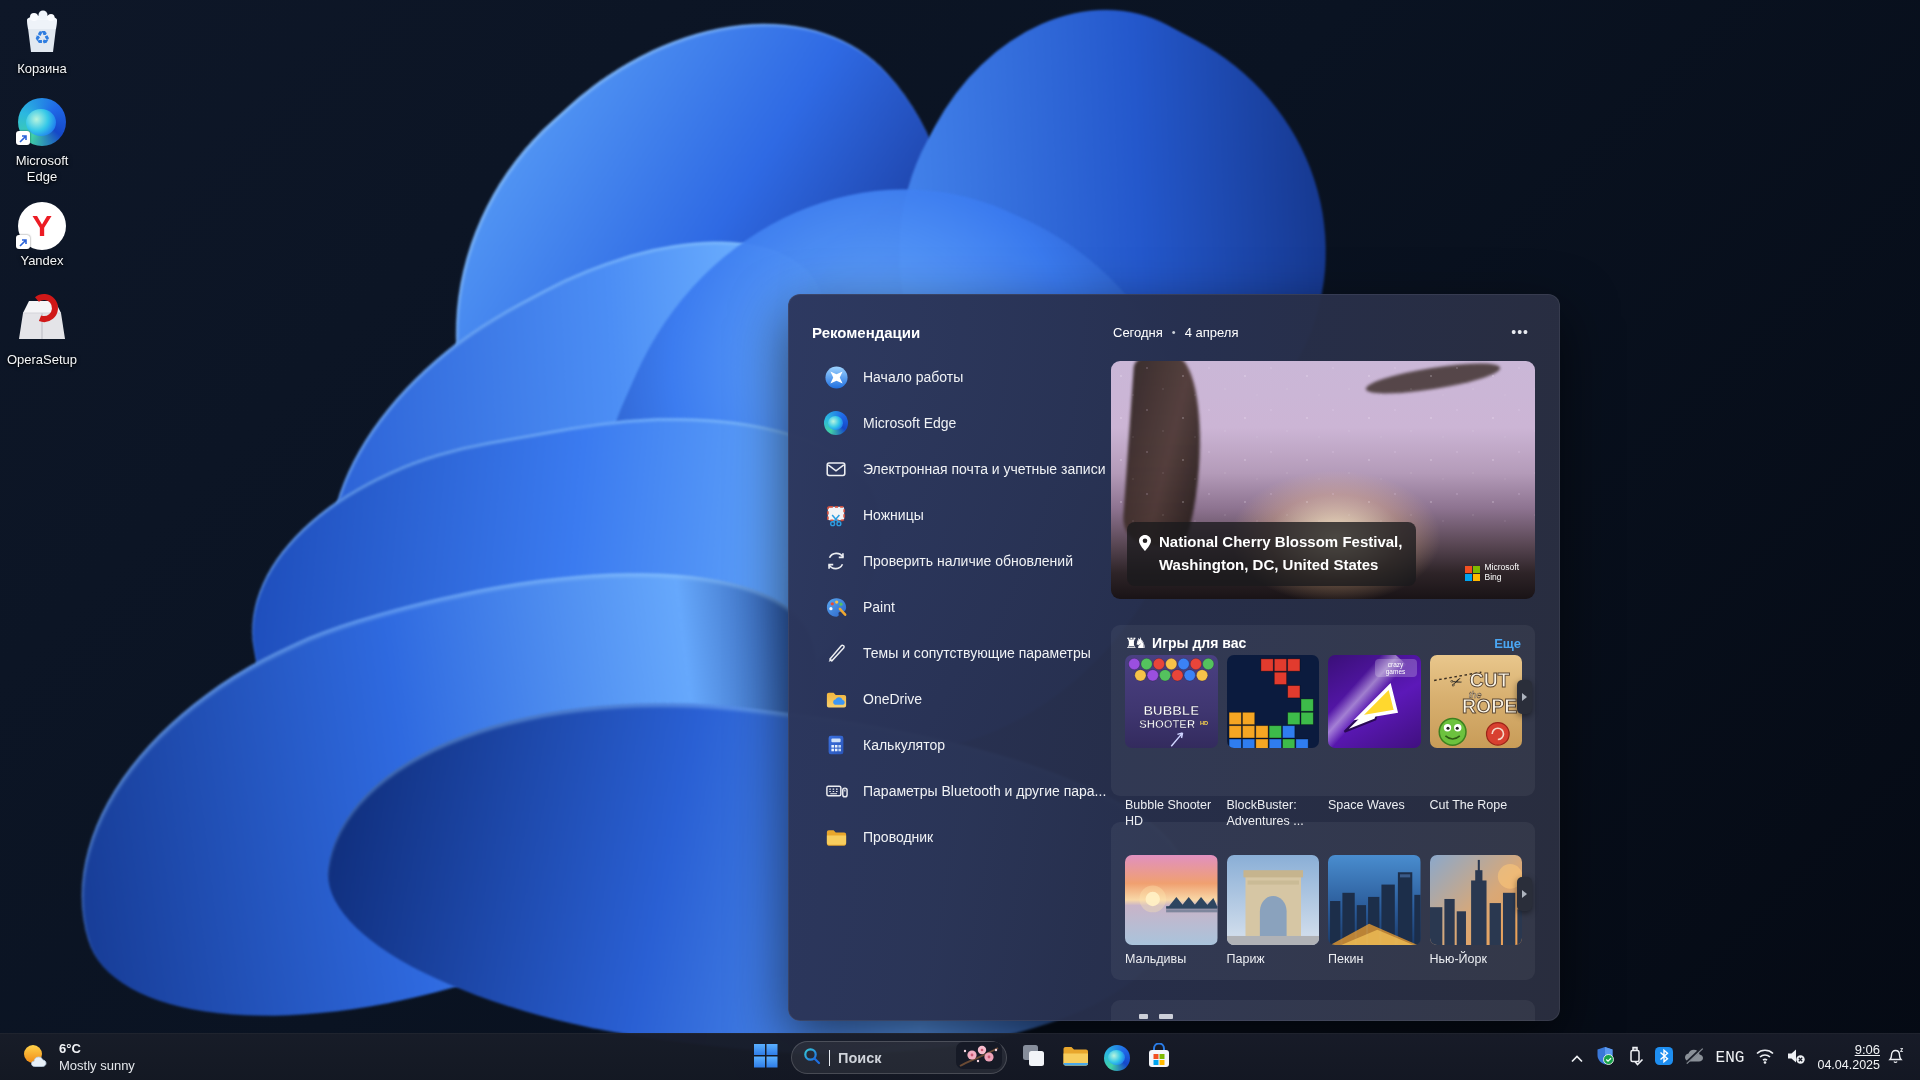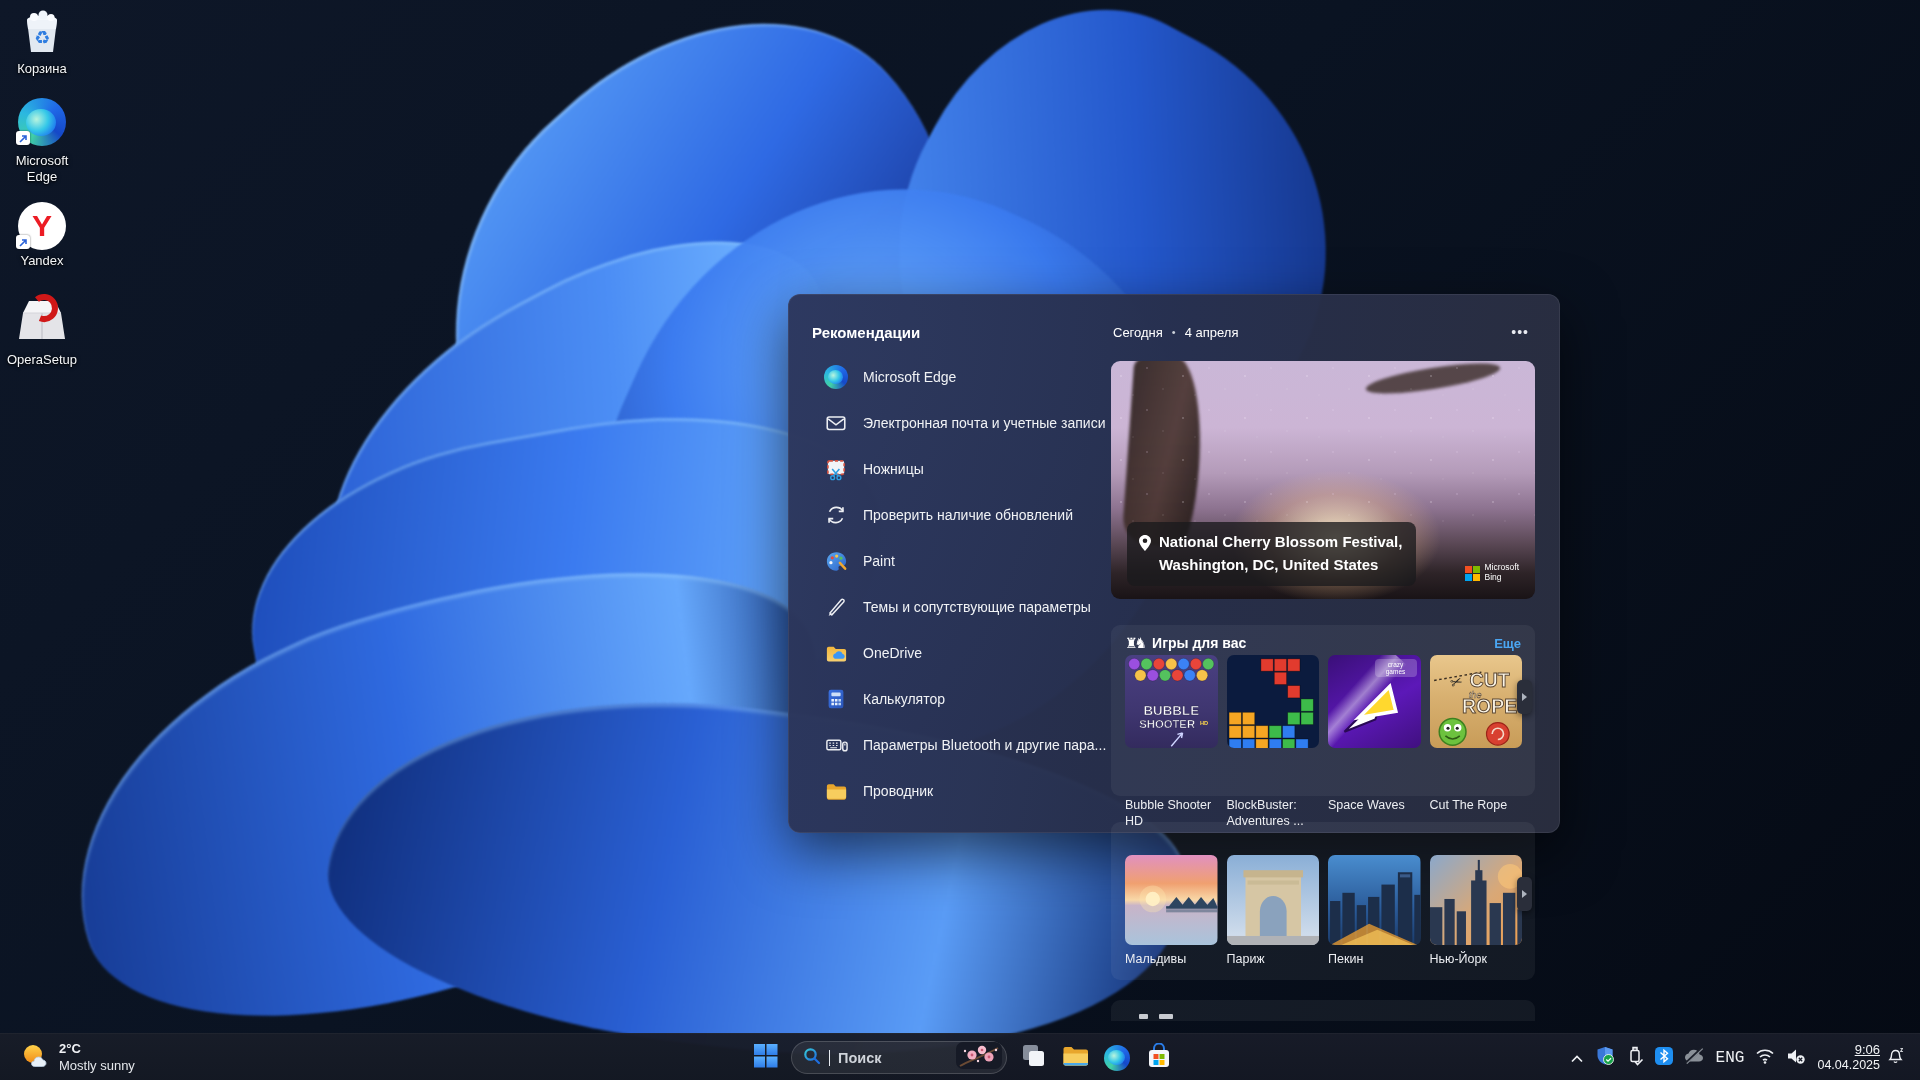--- a/index.html
+++ b/index.html
@@ -42,21 +42,21 @@
     text-shadow:0 1px 2px rgba(0,0,0,.95),0 0 4px rgba(0,0,0,.7);}
   .shortcut-badge{position:absolute;left:-2px;bottom:1px;width:14px;height:14px;background:#fff;
     border-radius:3px;box-shadow:0 0 2px rgba(0,0,0,.6);display:flex;align-items:center;justify-content:center;}
   .edge-ball{width:48px;height:48px;border-radius:50%;position:relative;overflow:hidden;
     background:conic-gradient(from 210deg at 50% 45%,#41d0a6,#2bb8e0 22%,#2069e8 55%,#1548c8 78%,#41d0a6);}
   .edge-ball::after{content:"";position:absolute;left:16%;top:22%;width:64%;height:58%;border-radius:50%;
     background:radial-gradient(circle at 35% 38%,#b9f4de 0%,#35c8e8 45%,#1b6ef0 85%);}
   .yandex-ball{width:48px;height:48px;border-radius:50%;background:#fff;display:flex;align-items:center;justify-content:center;
     font-weight:bold;font-size:30px;color:#ec1c24;}
   
-  #panel{position:absolute;left:788px;top:294px;width:772px;height:539px;border-radius:12px;
+  #panel{position:absolute;left:788px;top:294px;width:772px;height:727px;border-radius:12px;
     background:linear-gradient(100deg,rgba(44,54,92,.97) 0%,rgba(39,47,76,.97) 45%,rgba(42,46,63,.97) 100%);
     box-shadow:0 20px 55px rgba(0,0,0,.6),0 0 0 1px rgba(255,255,255,.07) inset;}
   .rec{position:absolute;left:0;top:0;width:322px;padding:30px 0 0 24px;box-sizing:border-box;}
   .rec-title{font-size:15px;font-weight:bold;height:18px;margin-bottom:12px;color:#ffffff;}
   .rec-item{display:flex;align-items:center;height:46px;padding-left:11px;gap:14px;border-radius:6px;}
   .rec-item .ric{width:26px;height:26px;flex:0 0 26px;display:flex;align-items:center;justify-content:center;}
   .rec-item .rlabel{font-size:14px;color:#f0f2f5;white-space:nowrap;}
   .edge-mini{width:24px;height:24px;border-radius:50%;position:relative;overflow:hidden;
     background:conic-gradient(from 210deg at 50% 45%,#41d0a6,#2bb8e0 22%,#2069e8 55%,#1548c8 78%,#41d0a6);}
   .edge-mini::after{content:"";position:absolute;left:16%;top:22%;width:64%;height:58%;border-radius:50%;
@@ -196,20 +196,35 @@
       </svg>
     </span>
     <div class="desk-label">OperaSetup</div>
   </div>
 
   <div id="panel">
 
     <div class="rec">
       <div class="rec-title">Рекомендации</div>
 
+      <div class="rec-item">
+        <span class="ric">
+          <svg width="25" height="25" viewBox="0 0 26 26">
+            <defs>
+                <linearGradient id="gsg" x1="0" y1="0" x2="0" y2="1">
+                  <stop offset="0" stop-color="#9fd4ff"></stop>
+                  <stop offset="1" stop-color="#1f6fe0"></stop>
+                </linearGradient>
+              </defs>
+            <circle cx="13" cy="13" r="11.5" fill="url(#gsg)"></circle>
+            <path d="M13 4 L15.4 10.6 L22 13 L15.4 15.4 L13 22 L10.6 15.4 L4 13 L10.6 10.6 Z" fill="#fff" transform="rotate(45 13 13)"></path>
+          </svg>
+        </span>
+        <span class="rlabel">Начало работы</span>
+      </div>
 
       <div class="rec-item">
         <span class="ric">
             <span class="edge-mini"></span>
           </span>
         <span class="rlabel">Microsoft Edge</span>
       </div>
 
       <div class="rec-item">
         <span class="ric">
@@ -589,21 +604,21 @@
               <linearGradient id="sun" x1="0" y1="0" x2="0" y2="1">
                 <stop offset="0" stop-color="#ffd24a"></stop>
                 <stop offset="1" stop-color="#f08c18"></stop>
               </linearGradient>
             </defs>
           <circle cx="13" cy="13" r="9" fill="url(#sun)"></circle>
           <path d="M14 20.5 c0-2.5 2-4.5 4.6-4.5 2 0 3.7 1.2 4.3 3 1.8 .2 3.1 1.6 3.1 3.3 0 1.9-1.6 3.2-3.5 3.2 h-8 c-1.7 0-3-1.3-3-3 0-1 .6-1.8 1.5-2 Z" fill="#e8f0f8" stroke="#b8cce0" stroke-width="0.8"></path>
         </svg>
       </span>
       <span class="wtxt">
-        <span class="temp">2°C</span>
+        <span class="temp">6°C</span>
         <span class="cond">Mostly sunny</span>
       </span>
     </div>
 
     <div class="tb-center">
       <div class="tb-btn">
         <span>
           <svg width="25" height="25" viewBox="0 0 25 25">
             <defs>
                 <linearGradient id="winb" x1="0" y1="0" x2="0" y2="1">

